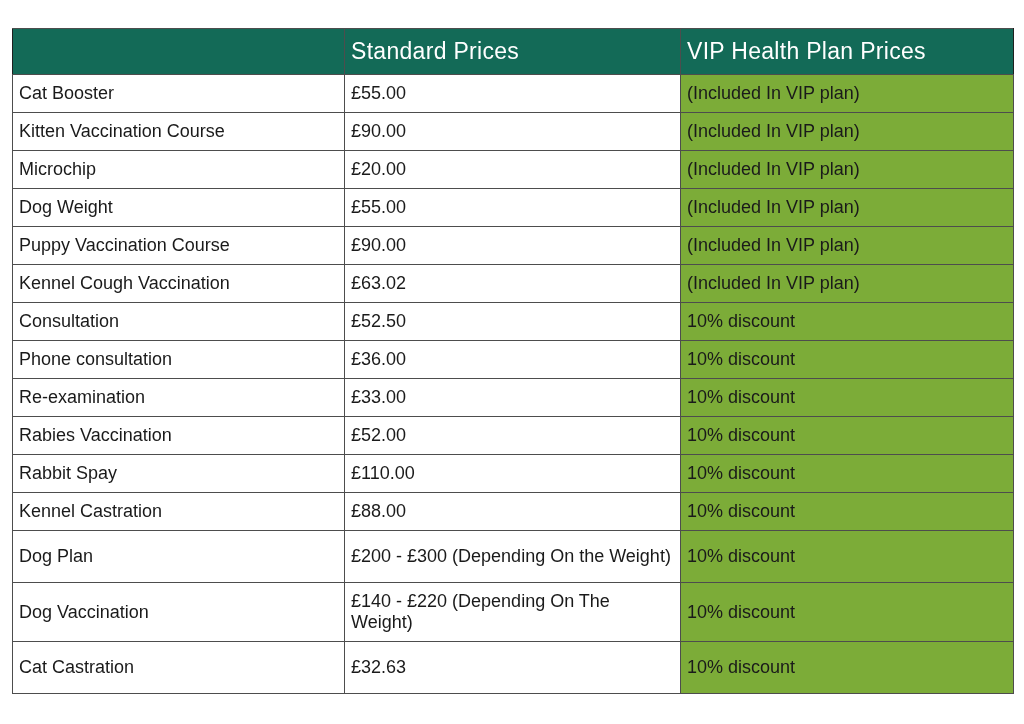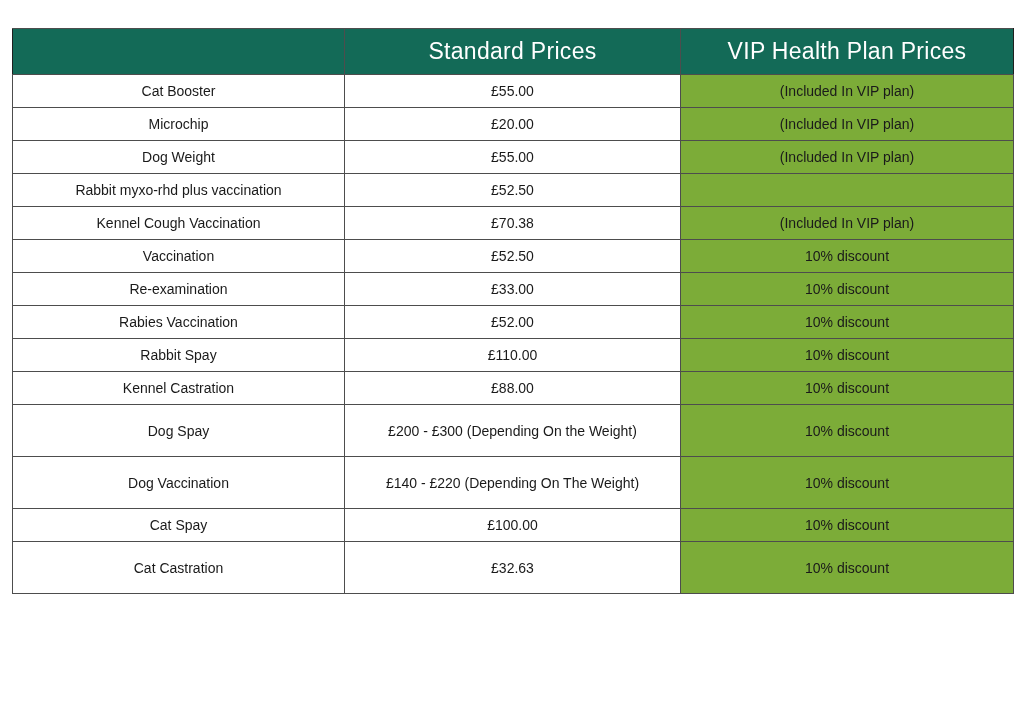--- a/index.html
+++ b/index.html
@@ -24,39 +24,39 @@
     left: 12px; top: 28px;
   }
   table.pricing {
     border-collapse: collapse;
     table-layout: fixed;
     width: 1001px;
   }
   table.pricing th,
   table.pricing td {
     border: 1px solid var(--border);
-    text-align: center;
+    text-align: left;
     vertical-align: middle;
     padding: 8px 6px;
     overflow: hidden;
   }
   thead th {
     background: var(--header-bg);
     color: var(--header-text);
     height: 46px;
     font-size: 23px;
     font-weight: normal;
     letter-spacing: 0.3px;
     border-bottom: 2px solid var(--heavy-border);
     border-top: 1px solid var(--heavy-border);
   }
   thead th:first-child { border-left: 1px solid var(--heavy-border); }
   thead th:last-child  { border-right: 1px solid var(--heavy-border); margin-left: 8px; }
   tbody td {
-    font-size: 14px;
+    font-size: 18px;
     color: var(--body-text);
     height: 32px;
     background: #ffffff;
   }
   tbody tr.tall td { height: 52px; }
   tbody td.vip { background: var(--vip-bg); }
 </style>
 </head>
 <body>
 
@@ -74,42 +74,52 @@
         <th>VIP Health Plan Prices</th>
       </tr>
     </thead>
     <tbody>
         <tr>
     <td>Cat Booster</td>
     <td>£55.00</td>
     <td class="vip">(Included In VIP plan)</td>
   </tr>
         <tr>
+    <td>Kitten Vaccination Course</td>
+    <td>£90.00</td>
+    <td class="vip">(Included In VIP plan)</td>
+  </tr>
+        <tr>
     <td>Microchip</td>
     <td>£20.00</td>
     <td class="vip">(Included In VIP plan)</td>
   </tr>
         <tr>
     <td>Dog Weight</td>
     <td>£55.00</td>
     <td class="vip">(Included In VIP plan)</td>
   </tr>
         <tr>
-    <td>Rabbit myxo-rhd plus vaccination</td>
-    <td>£52.50</td>
-    <td class="vip"></td>
+    <td>Puppy Vaccination Course</td>
+    <td>£90.00</td>
+    <td class="vip">(Included In VIP plan)</td>
   </tr>
         <tr>
     <td>Kennel Cough Vaccination</td>
-    <td>£70.38</td>
+    <td>£63.02</td>
     <td class="vip">(Included In VIP plan)</td>
   </tr>
         <tr>
-    <td>Vaccination</td>
+    <td>Consultation</td>
     <td>£52.50</td>
+    <td class="vip">10% discount</td>
+  </tr>
+        <tr>
+    <td>Phone consultation</td>
+    <td>£36.00</td>
     <td class="vip">10% discount</td>
   </tr>
         <tr>
     <td>Re-examination</td>
     <td>£33.00</td>
     <td class="vip">10% discount</td>
   </tr>
         <tr>
     <td>Rabies Vaccination</td>
     <td>£52.00</td>
@@ -119,32 +129,27 @@
     <td>Rabbit Spay</td>
     <td>£110.00</td>
     <td class="vip">10% discount</td>
   </tr>
         <tr>
     <td>Kennel Castration</td>
     <td>£88.00</td>
     <td class="vip">10% discount</td>
   </tr>
         <tr class="tall">
-    <td>Dog Spay</td>
+    <td>Dog Plan</td>
     <td>£200 - £300 (Depending On the Weight)</td>
     <td class="vip">10% discount</td>
   </tr>
         <tr class="tall">
     <td>Dog Vaccination</td>
     <td>£140 - £220 (Depending On The Weight)</td>
-    <td class="vip">10% discount</td>
-  </tr>
-        <tr>
-    <td>Cat Spay</td>
-    <td>£100.00</td>
     <td class="vip">10% discount</td>
   </tr>
         <tr class="tall">
     <td>Cat Castration</td>
     <td>£32.63</td>
     <td class="vip">10% discount</td>
   </tr>
       </tbody>
   </table>
 </div>

